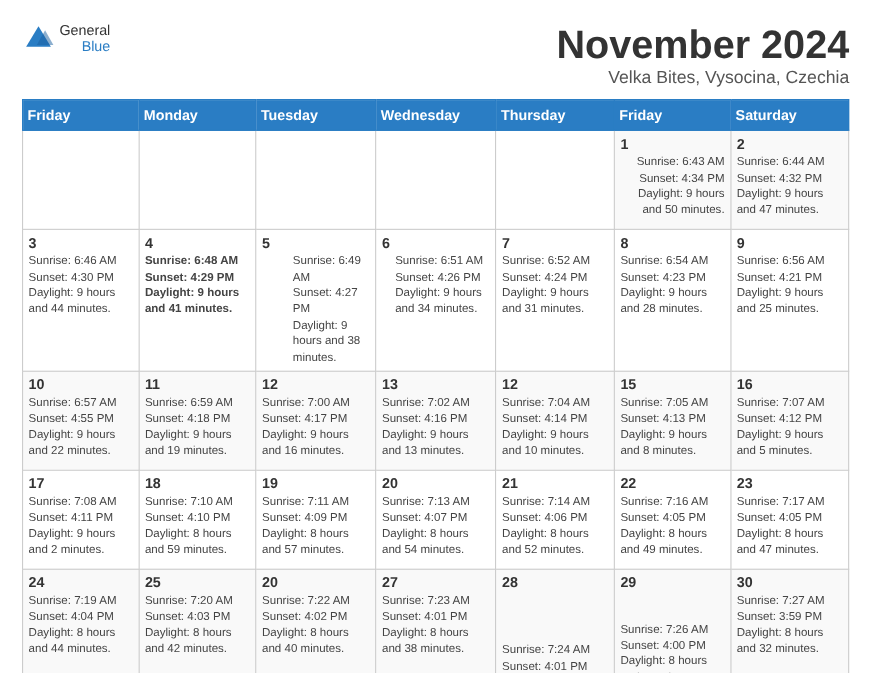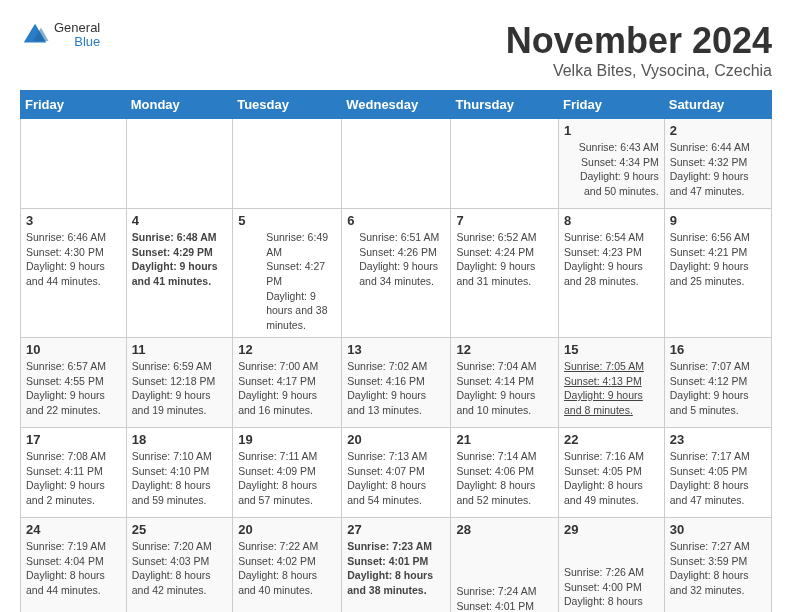--- a/index.html
+++ b/index.html
@@ -185,21 +185,21 @@
       <tr>
         <td>
           <span class="day-number">10</span>
           <div class="day-info" style="white-space: pre-line;">Sunrise: 6:57 AM
 Sunset: 4:55 PM
 Daylight: 9 hours and 22 minutes.</div>
         </td>
         <td>
           <span class="day-number">11</span>
           <div class="day-info" style="white-space: pre-line;">Sunrise: 6:59 AM
-Sunset: 12:18 PM
+Sunset: 4:18 PM
 Daylight: 9 hours and 19 minutes.</div>
         </td>
         <td>
           <span class="day-number">12</span>
           <div class="day-info" style="white-space: pre-line;">Sunrise: 7:00 AM
 Sunset: 4:17 PM
 Daylight: 9 hours and 16 minutes.</div>
         </td>
         <td>
           <span class="day-number">13</span>
@@ -208,21 +208,21 @@
 Daylight: 9 hours and 13 minutes.</div>
         </td>
         <td>
           <span class="day-number">12</span>
           <div class="day-info" style="white-space: pre-line;">Sunrise: 7:04 AM
 Sunset: 4:14 PM
 Daylight: 9 hours and 10 minutes.</div>
         </td>
         <td>
           <span class="day-number">15</span>
-          <div class="day-info" style="white-space: pre-line; text-decoration: underline;">Sunrise: 7:05 AM
+          <div class="day-info" style="white-space: pre-line;">Sunrise: 7:05 AM
 Sunset: 4:13 PM
 Daylight: 9 hours and 8 minutes.</div>
         </td>
         <td>
           <span class="day-number">16</span>
           <div class="day-info" style="white-space: pre-line;">Sunrise: 7:07 AM
 Sunset: 4:12 PM
 Daylight: 9 hours and 5 minutes.</div>
         </td>
       </tr>
@@ -284,21 +284,21 @@
 Daylight: 8 hours and 42 minutes.</div>
         </td>
         <td>
           <span class="day-number">20</span>
           <div class="day-info" style="white-space: pre-line;">Sunrise: 7:22 AM
 Sunset: 4:02 PM
 Daylight: 8 hours and 40 minutes.</div>
         </td>
         <td>
           <span class="day-number">27</span>
-          <div class="day-info" style="white-space: pre-line; font-weight: bold;">Sunrise: 7:23 AM
+          <div class="day-info" style="white-space: pre-line;">Sunrise: 7:23 AM
 Sunset: 4:01 PM
 Daylight: 8 hours and 38 minutes.</div>
         </td>
         <td>
           <span class="day-number">28</span>
           <div class="day-info" style="white-space: pre-line; margin-top: 47px;">Sunrise: 7:24 AM
 Sunset: 4:01 PM
 Daylight: 8 hours and 36 minutes.</div>
         </td>
         <td>

